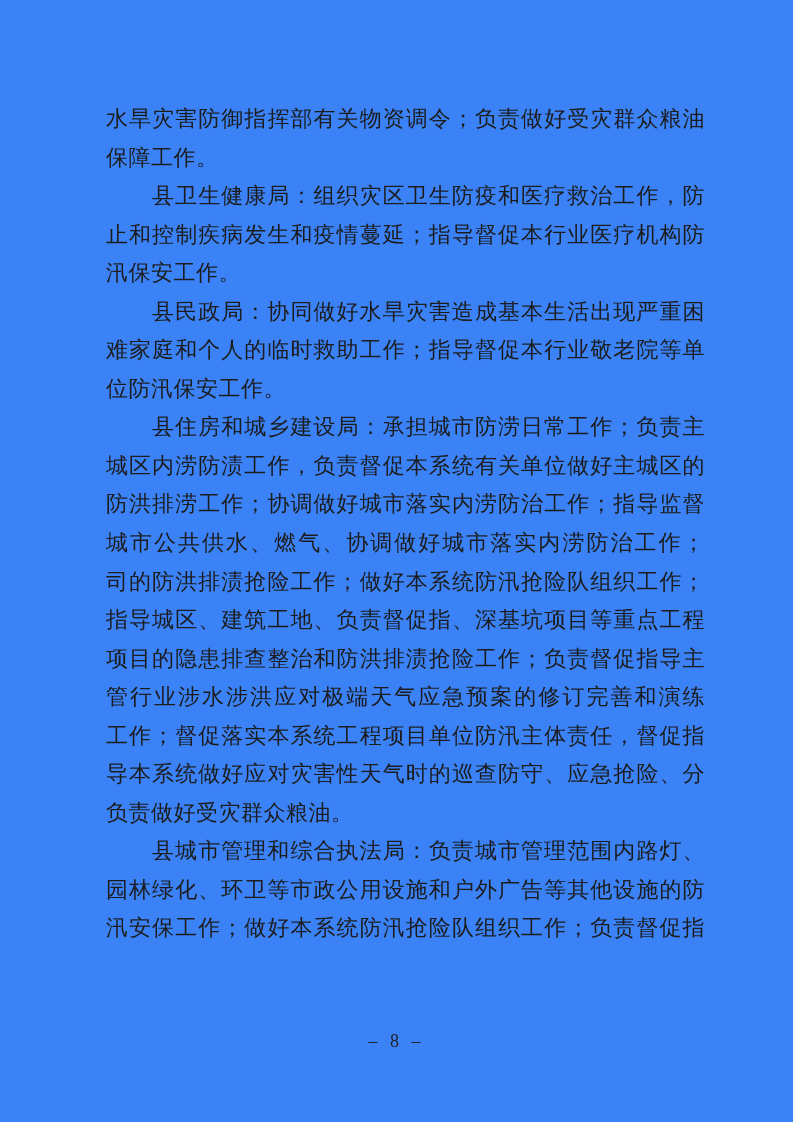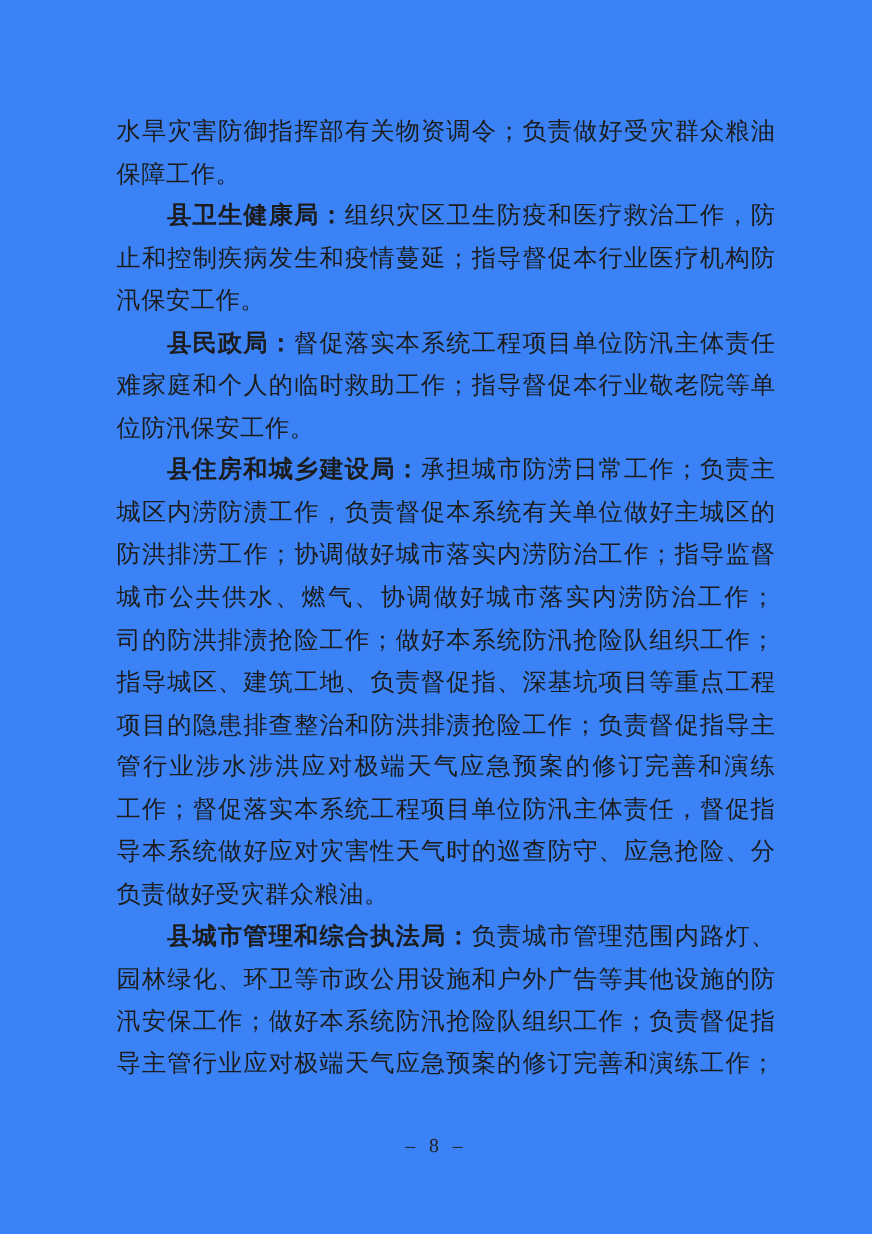--- a/index.html
+++ b/index.html
@@ -33,21 +33,21 @@
     letter-spacing: 0.5px;
   }
   .line.end {
     text-align: left;
     text-align-last: left;
   }
   .line.indent {
     text-indent: 46px;
   }
   .prefix {
-    font-weight: 700;
+    font-weight: 400;
   }
   .page-footer {
     position: absolute;
     left: 0;
     top: 1031px;
     width: 100%;
     text-align: center;
     font-size: 18px;
     letter-spacing: 4px;
     color: #222222;
@@ -59,37 +59,36 @@
 <div class="page">
   <div class="body-text">
 
     <div class="line"><span class="prefix"></span><span>水旱灾害防御指挥部有关物资调令；负责做好受灾群众粮油</span></div>
     <div class="line end"><span class="prefix"></span><span>保障工作。</span></div>
 
     <div class="line indent"><span class="prefix">县卫生健康局：</span><span>组织灾区卫生防疫和医疗救治工作，防</span></div>
     <div class="line"><span class="prefix"></span><span>止和控制疾病发生和疫情蔓延；指导督促本行业医疗机构防</span></div>
     <div class="line end"><span class="prefix"></span><span>汛保安工作。</span></div>
 
-    <div class="line indent"><span class="prefix">县民政局：</span><span>督促落实本系统工程项目单位防汛主体责任</span></div>
+    <div class="line indent"><span class="prefix">县民政局：</span><span>协同做好水旱灾害造成基本生活出现严重困</span></div>
     <div class="line"><span class="prefix"></span><span>难家庭和个人的临时救助工作；指导督促本行业敬老院等单</span></div>
     <div class="line end"><span class="prefix"></span><span>位防汛保安工作。</span></div>
 
     <div class="line indent"><span class="prefix">县住房和城乡建设局：</span><span>承担城市防涝日常工作；负责主</span></div>
     <div class="line"><span class="prefix"></span><span>城区内涝防渍工作，负责督促本系统有关单位做好主城区的</span></div>
     <div class="line"><span class="prefix"></span><span>防洪排涝工作；协调做好城市落实内涝防治工作；指导监督</span></div>
     <div class="line"><span class="prefix"></span><span>城市公共供水、燃气、协调做好城市落实内涝防治工作；</span></div>
     <div class="line"><span class="prefix"></span><span>司的防洪排渍抢险工作；做好本系统防汛抢险队组织工作；</span></div>
     <div class="line"><span class="prefix"></span><span>指导城区、建筑工地、负责督促指、深基坑项目等重点工程</span></div>
     <div class="line"><span class="prefix"></span><span>项目的隐患排查整治和防洪排渍抢险工作；负责督促指导主</span></div>
     <div class="line"><span class="prefix"></span><span>管行业涉水涉洪应对极端天气应急预案的修订完善和演练</span></div>
     <div class="line"><span class="prefix"></span><span>工作；督促落实本系统工程项目单位防汛主体责任，督促指</span></div>
     <div class="line"><span class="prefix"></span><span>导本系统做好应对灾害性天气时的巡查防守、应急抢险、分</span></div>
     <div class="line end"><span class="prefix"></span><span>负责做好受灾群众粮油。</span></div>
 
     <div class="line indent"><span class="prefix">县城市管理和综合执法局：</span><span>负责城市管理范围内路灯、</span></div>
     <div class="line"><span class="prefix"></span><span>园林绿化、环卫等市政公用设施和户外广告等其他设施的防</span></div>
     <div class="line"><span class="prefix"></span><span>汛安保工作；做好本系统防汛抢险队组织工作；负责督促指</span></div>
-    <div class="line"><span class="prefix"></span><span>导主管行业应对极端天气应急预案的修订完善和演练工作；</span></div>
 
   </div>
 
   <div class="page-footer">– 8 –</div>
 </div>
 
 </body></html>

